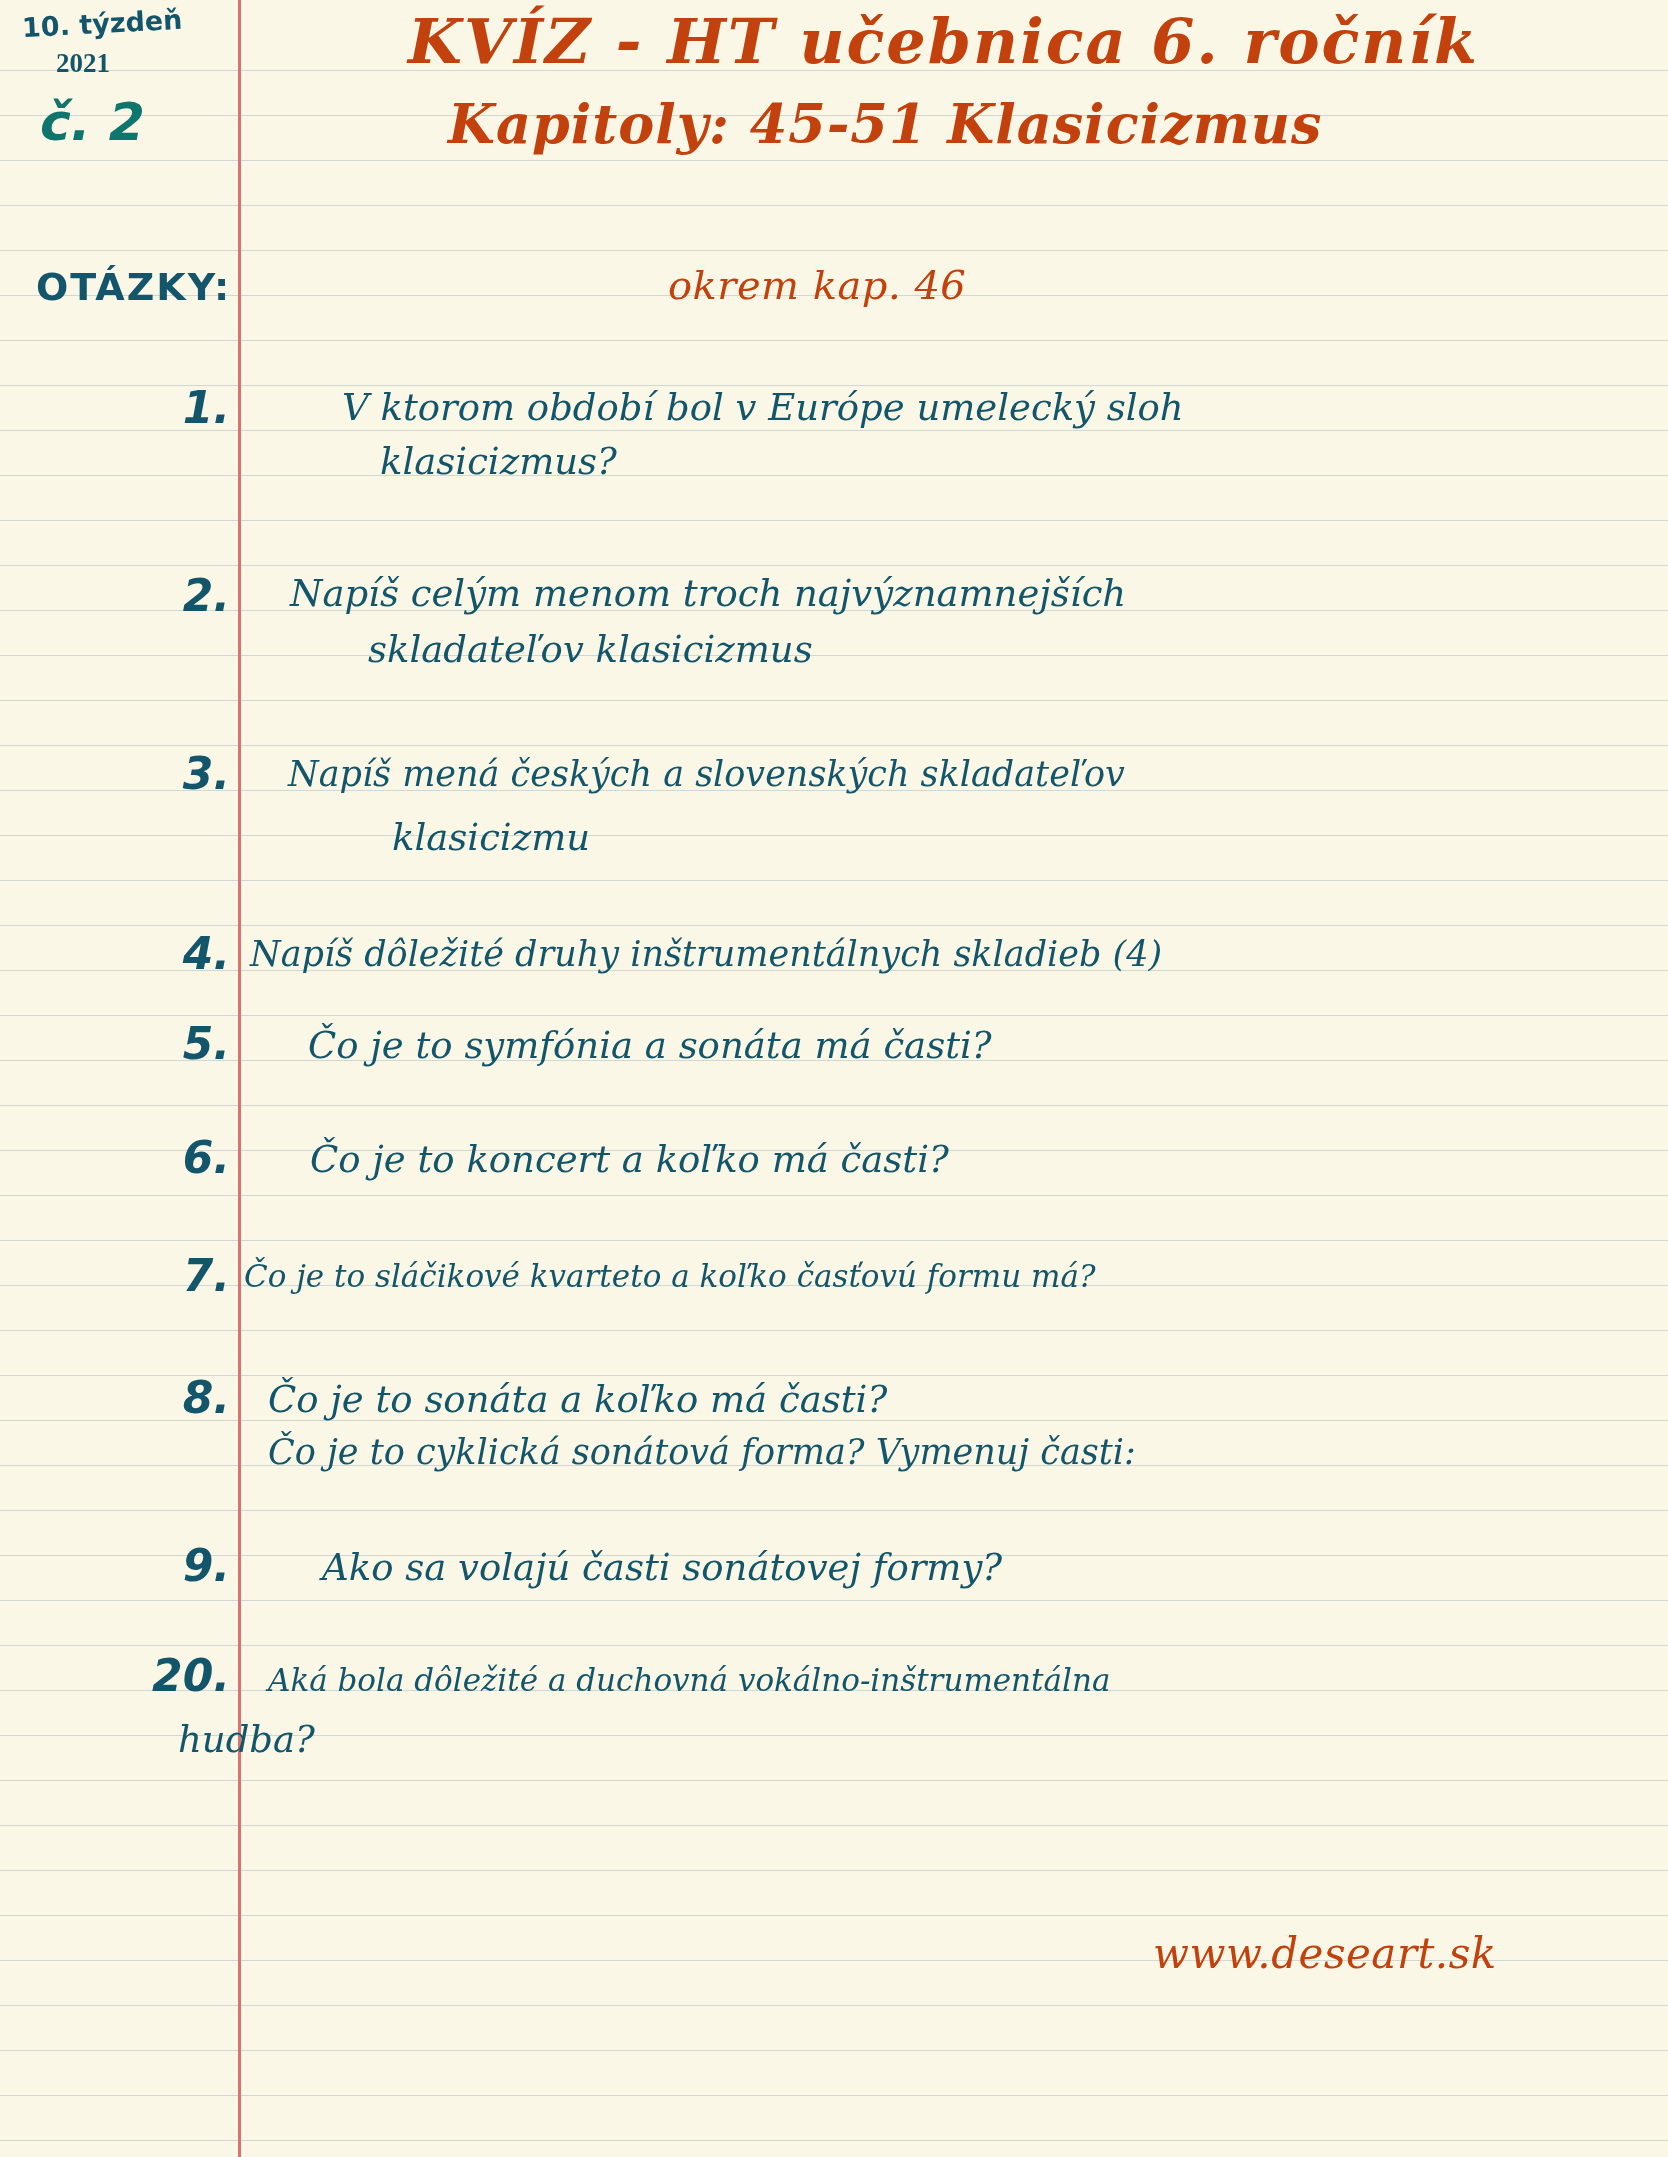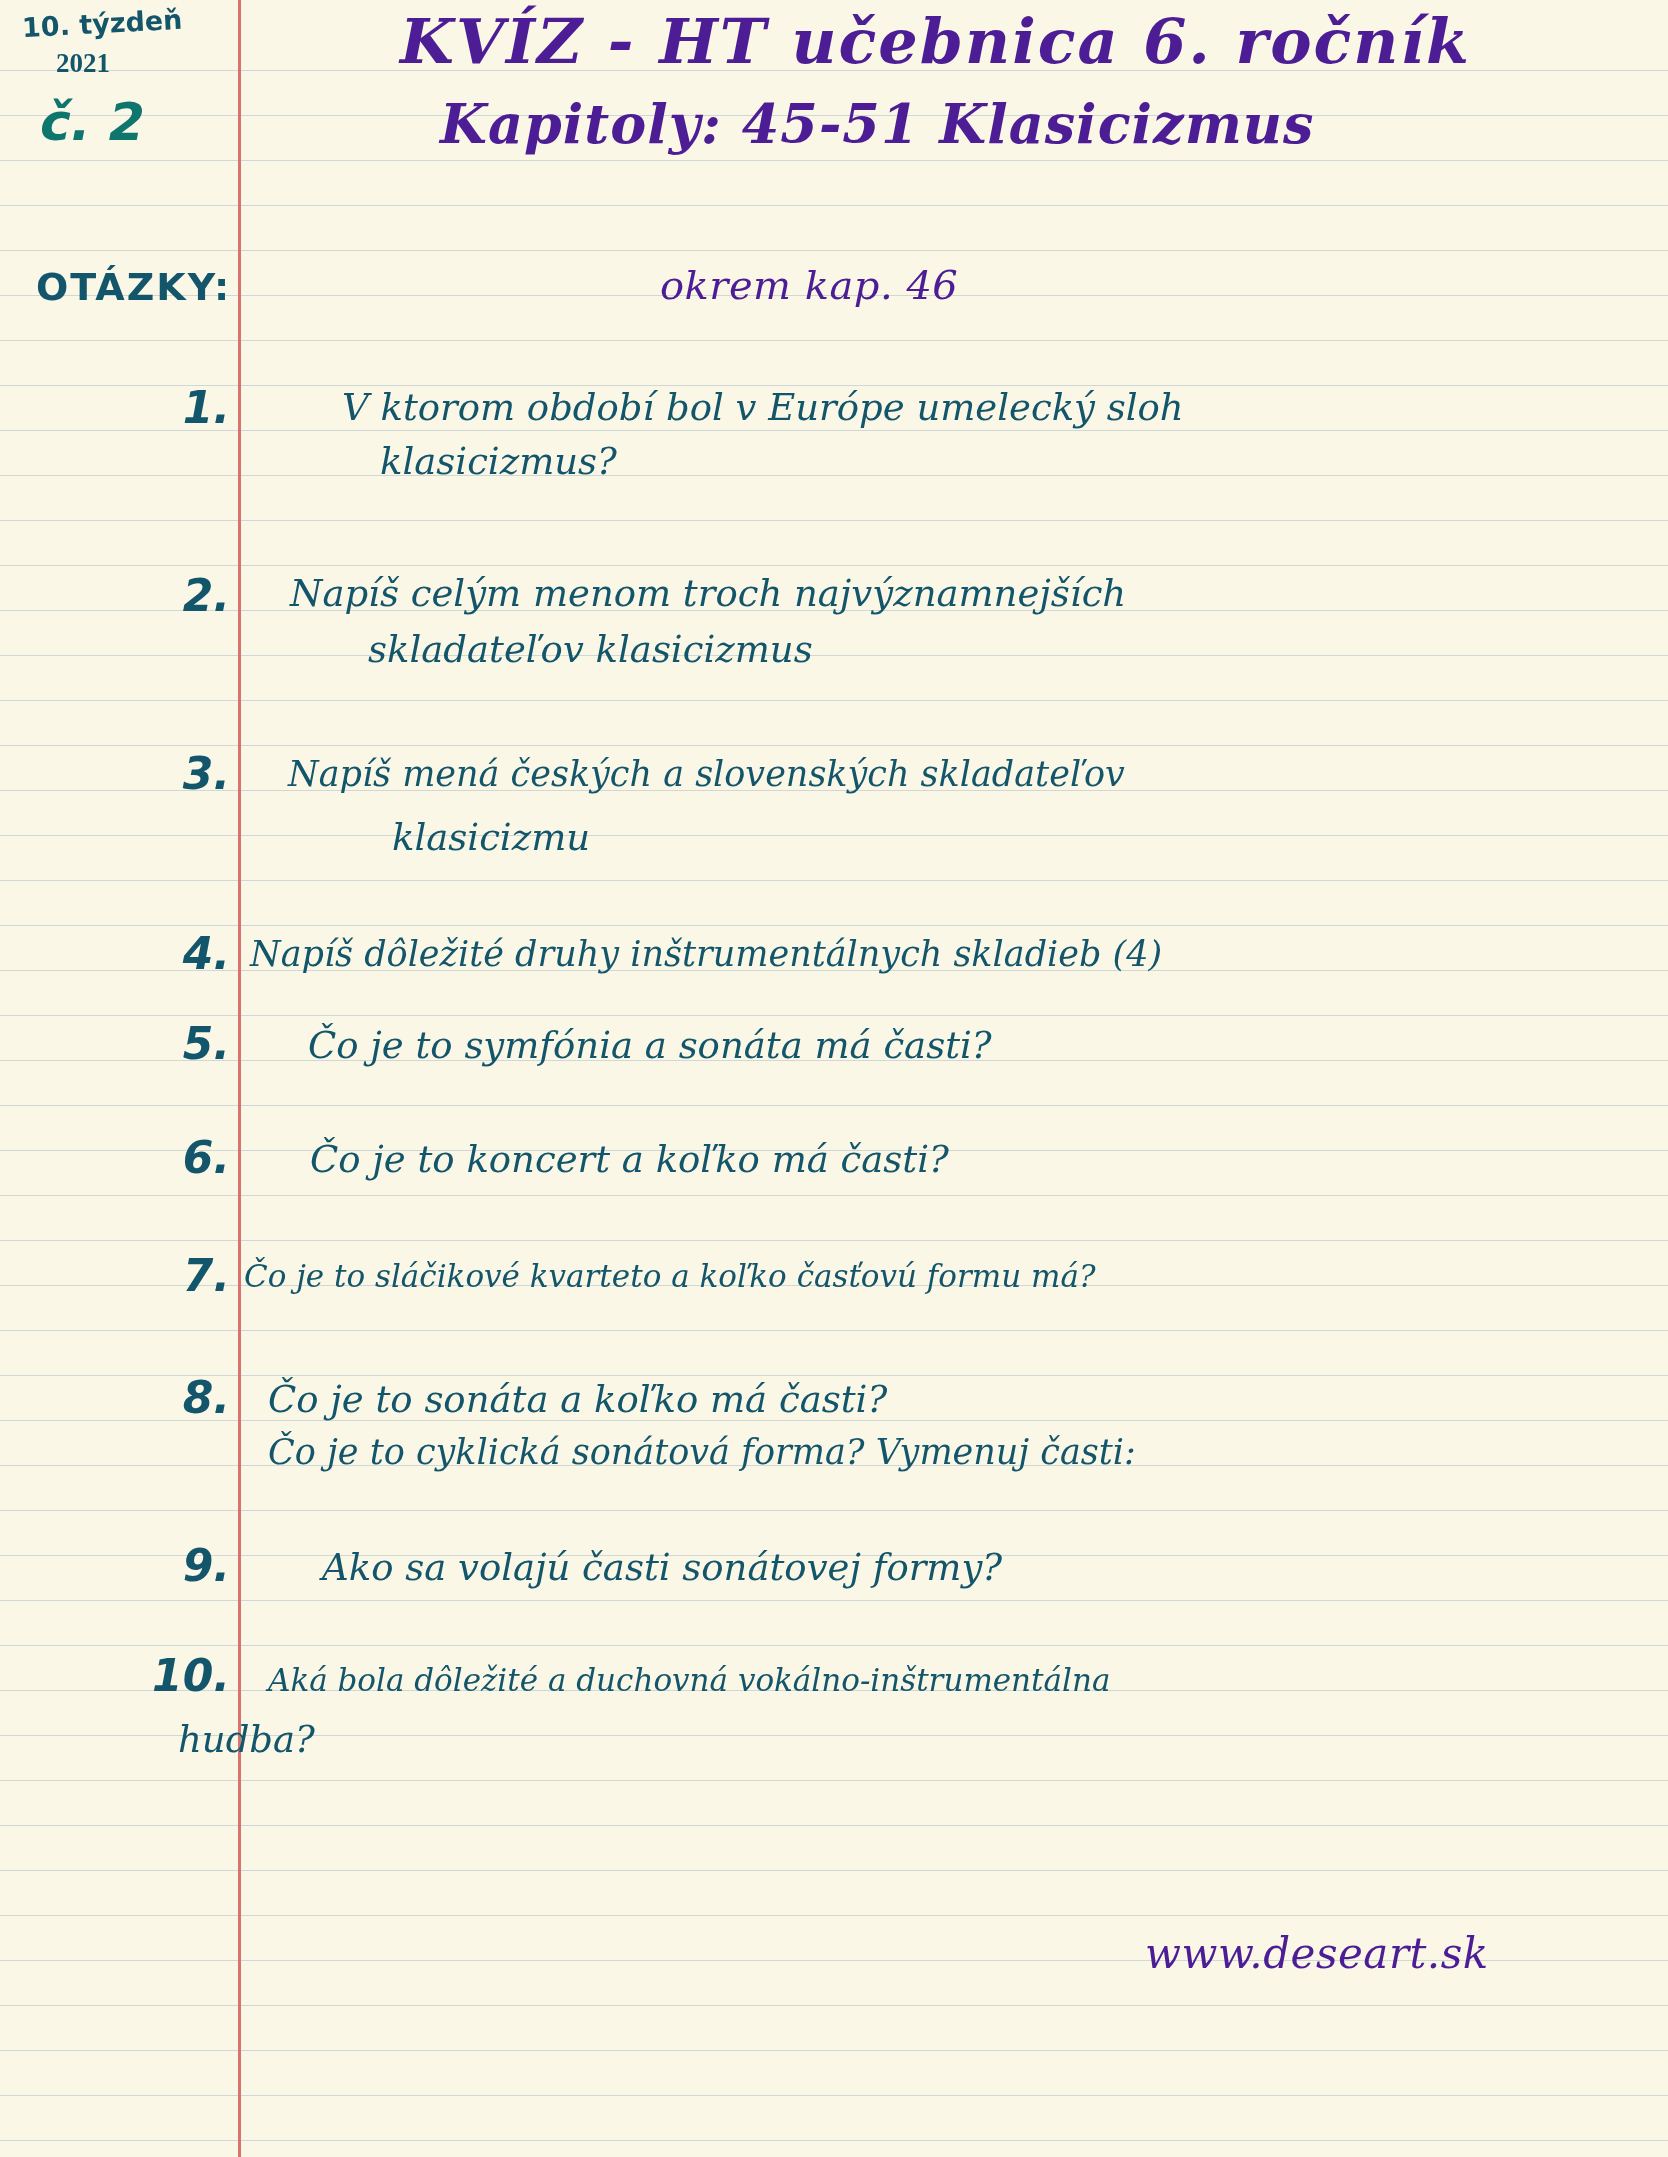--- a/index.html
+++ b/index.html
@@ -34,24 +34,25 @@
     left: 238px;
     top: 0;
     width: 3px;
     height: 100%;
     background: #d9736f;
   }
 
   
   .hw {
     font-family: "DejaVu Serif", serif;
-    color: #4c1d95;
+    color: #c2410c;
     font-style: italic;
     letter-spacing: 0.5px;
     white-space: nowrap;
+    margin-left: 8px;
   }
   .hw-blk {
     font-family: "DejaVu Sans", sans-serif;
     color: #13566b;
     font-weight: bold;
     font-style: normal;
   }
 
   .abs { position: absolute; }
 
@@ -172,17 +173,17 @@
 <div class="qnum" style="top:1250px">7.</div>
 <div class="qtext tiny" style="left:244px; top:1258px">Čo je to sláčikové kvarteto a koľko časťovú formu má?</div>
 
 <div class="qnum" style="top:1372px">8.</div>
 <div class="qtext" style="left:268px; top:1378px">Čo je to sonáta a koľko má časti?</div>
 <div class="qtext small" style="left:268px; top:1432px">Čo je to cyklická sonátová forma? Vymenuj časti:</div>
 
 <div class="qnum" style="top:1540px">9.</div>
 <div class="qtext" style="left:322px; top:1546px">Ako sa volajú časti sonátovej formy?</div>
 
-<div class="qnum" style="top:1650px">10.</div>
+<div class="qnum" style="top:1650px">20.</div>
 <div class="qtext tiny" style="left:268px; top:1662px">Aká bola dôležité a duchovná vokálno-inštrumentálna</div>
 <div class="qtext" style="left:178px; top:1718px">hudba?</div>
 
 <div class="abs hw" id="footer-url">www.deseart.sk</div>
 
 </body></html>

